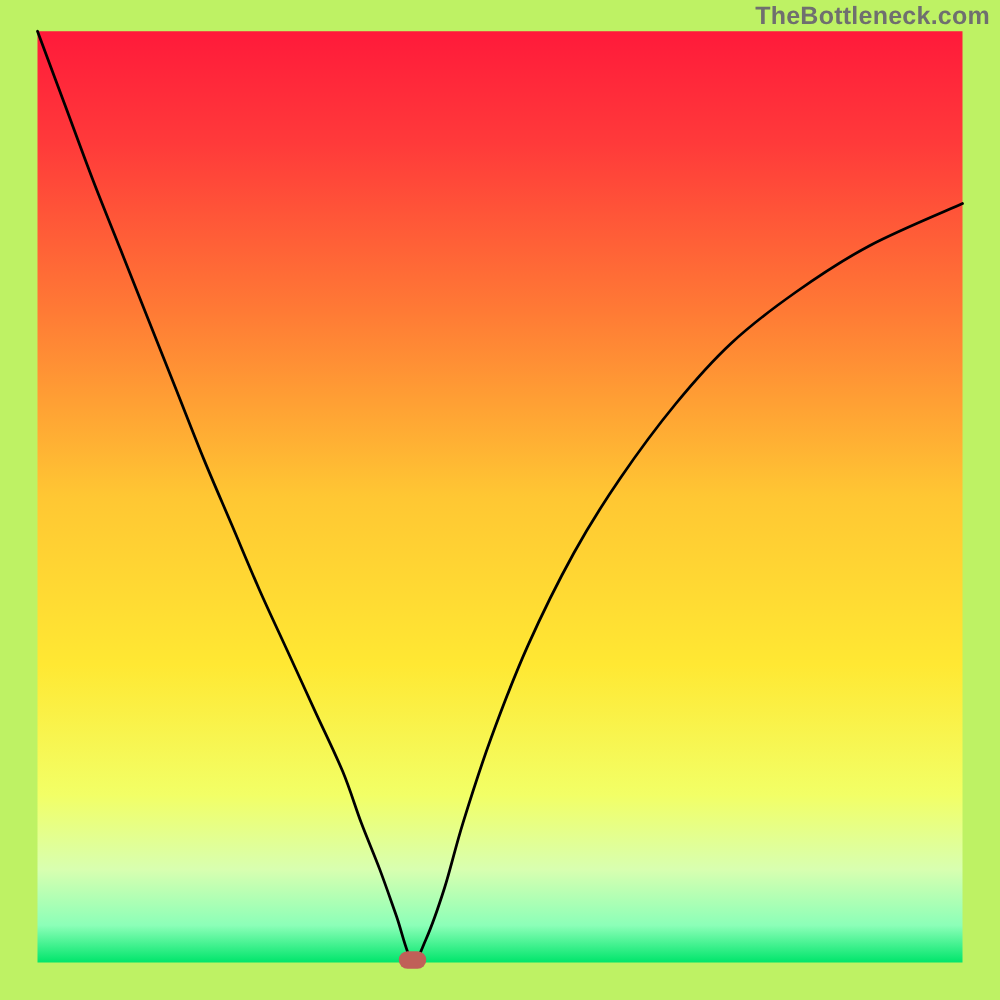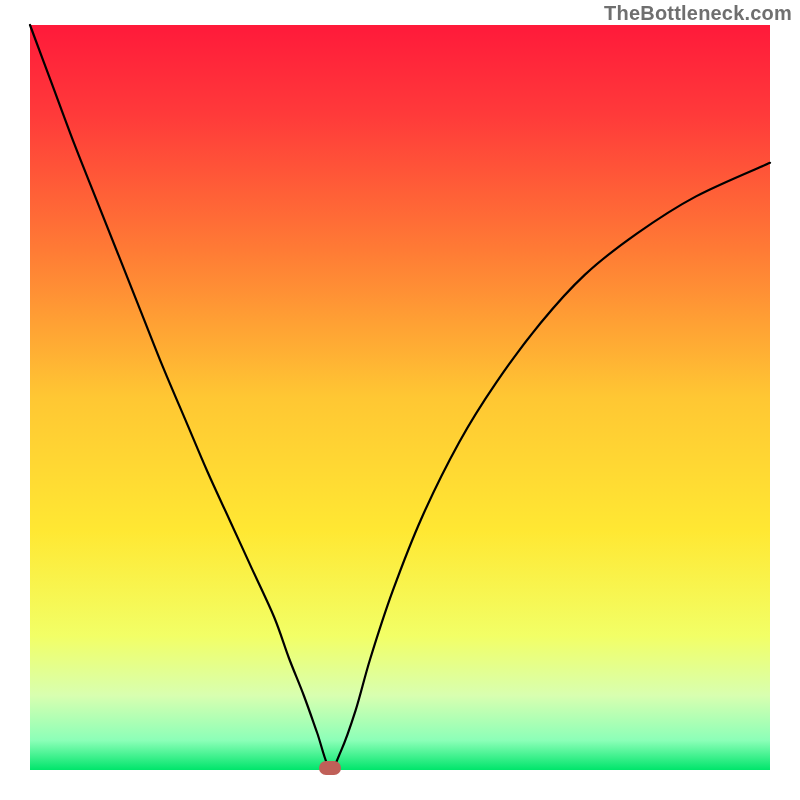--- a/index.html
+++ b/index.html
@@ -9,21 +9,21 @@
     height: 800px;
     background: #000000;
     overflow: hidden;
   }
   .frame {
     position: absolute;
     top: 0;
     left: 0;
     width: 800px;
     height: 800px;
-    background: #ffffff;
+    background: #bef264;
   }
   .watermark {
     position: absolute;
     top: 2px;
     right: 8px;
     font-family: Arial, Helvetica, sans-serif;
     font-size: 20px;
     font-weight: 600;
     color: #6f6f6f;
     letter-spacing: 0.2px;

